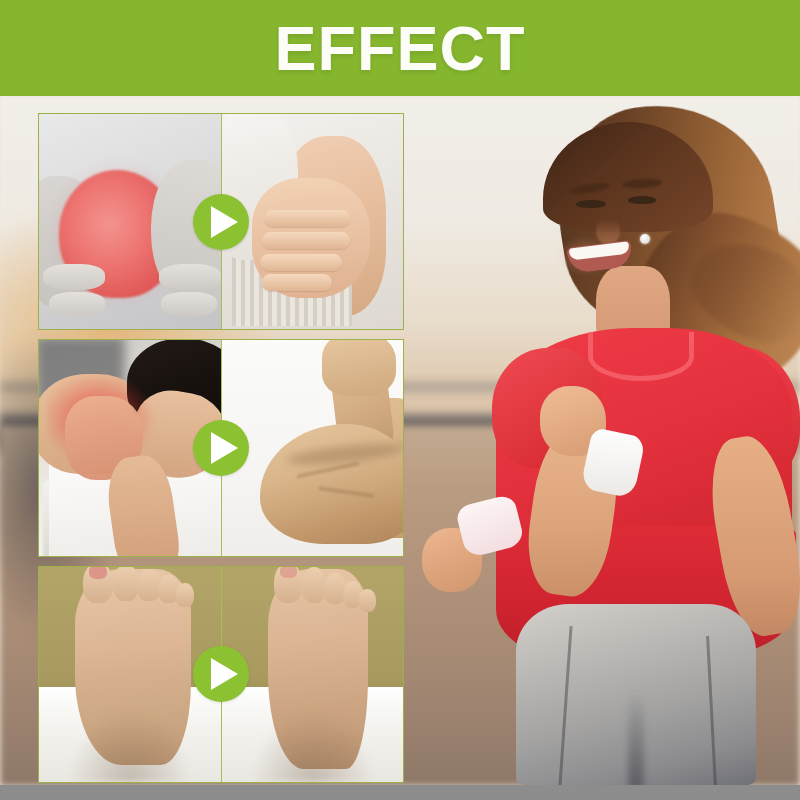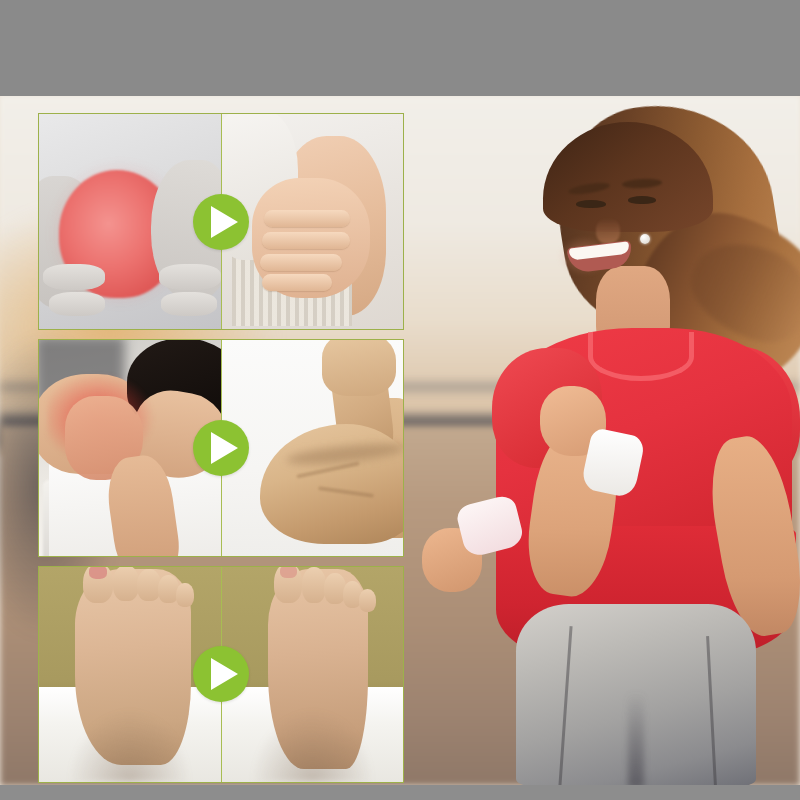--- a/index.html
+++ b/index.html
@@ -574,20 +574,23 @@
     width: 800px; height: 15px;
     background: #8d8d8d;
     z-index: 50;
   }
 </style>
 </head>
 <body>
 
 <div class="screenshot">
 
+  <div class="header-banner">
+    <div class="header-title">EFFECT</div>
+  </div>
 
   <div class="photo-stage">
 
     <div class="bg-sky"></div>
     <div class="bg-warmglow"></div>
     <div class="bg-rail2"></div>
     <div class="bg-rail"></div>
     <div class="bg-ground"></div>
     <div class="bg-left-dark"></div>
 

